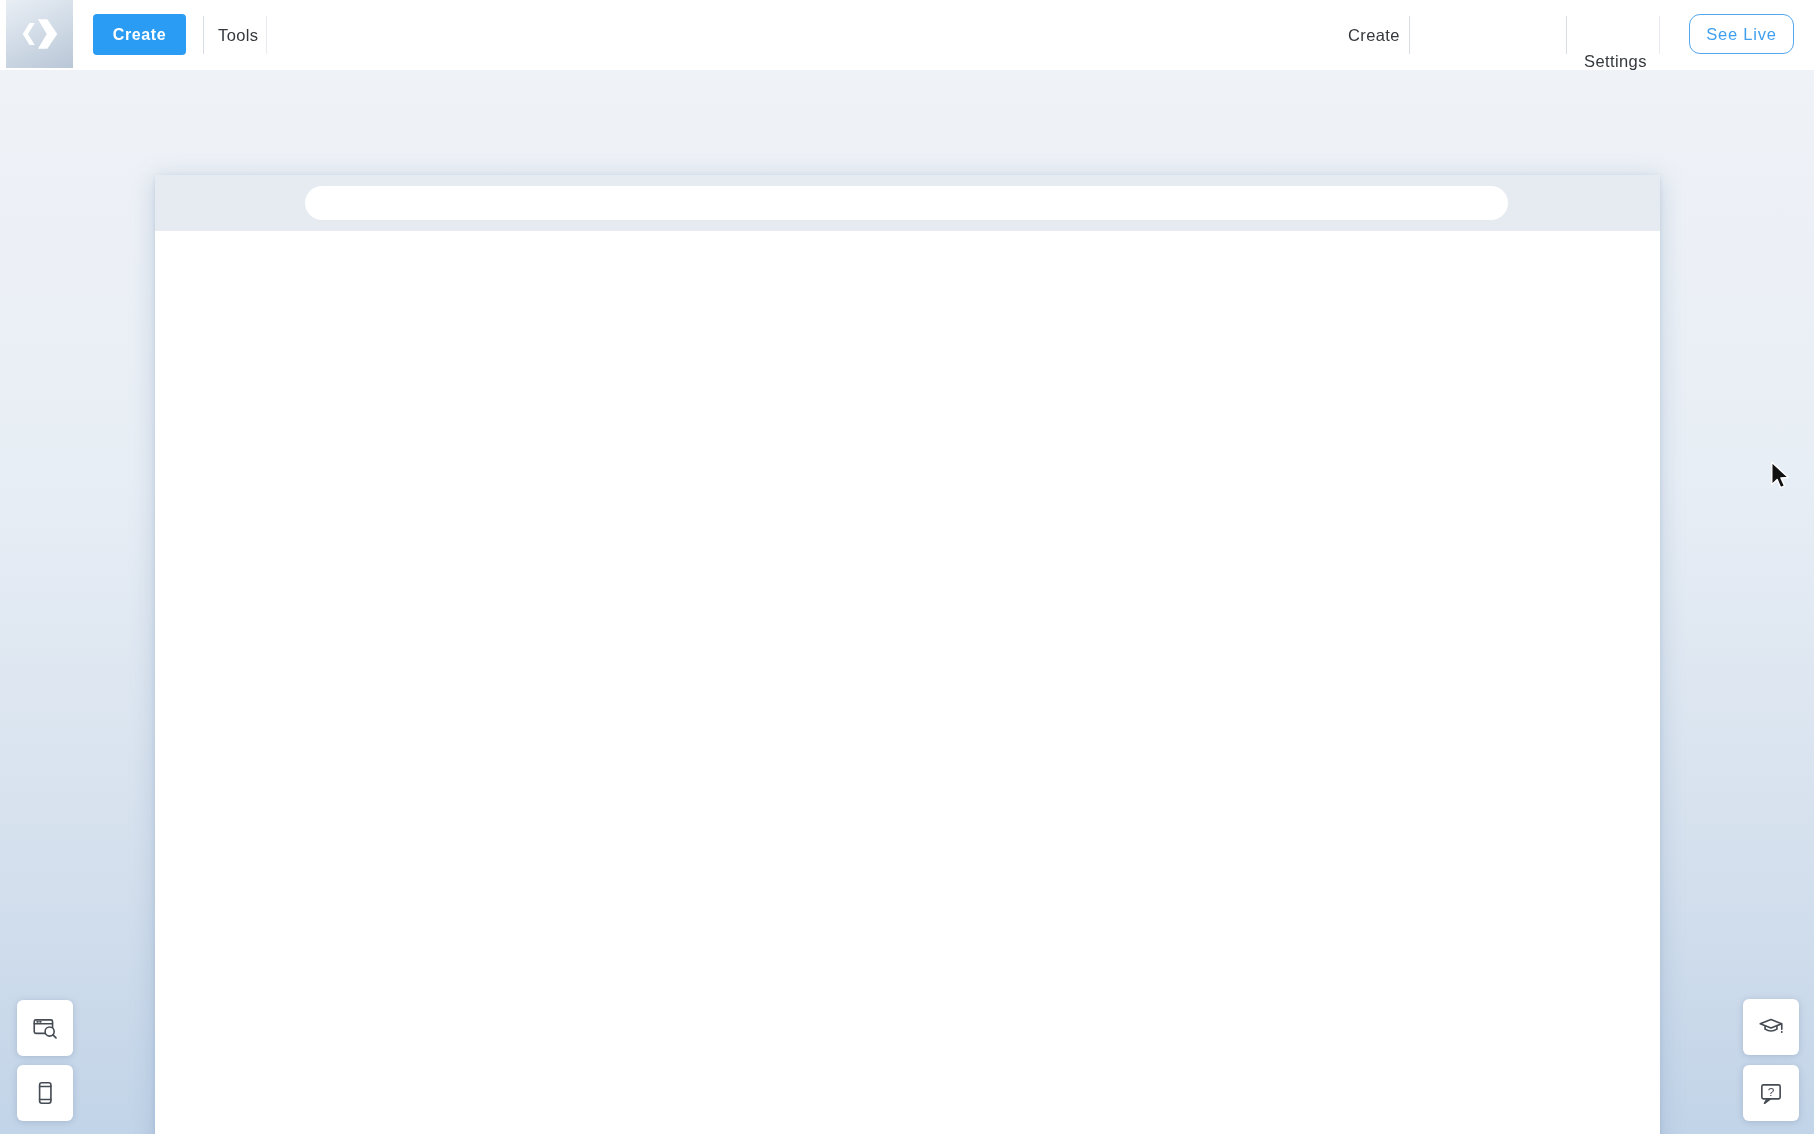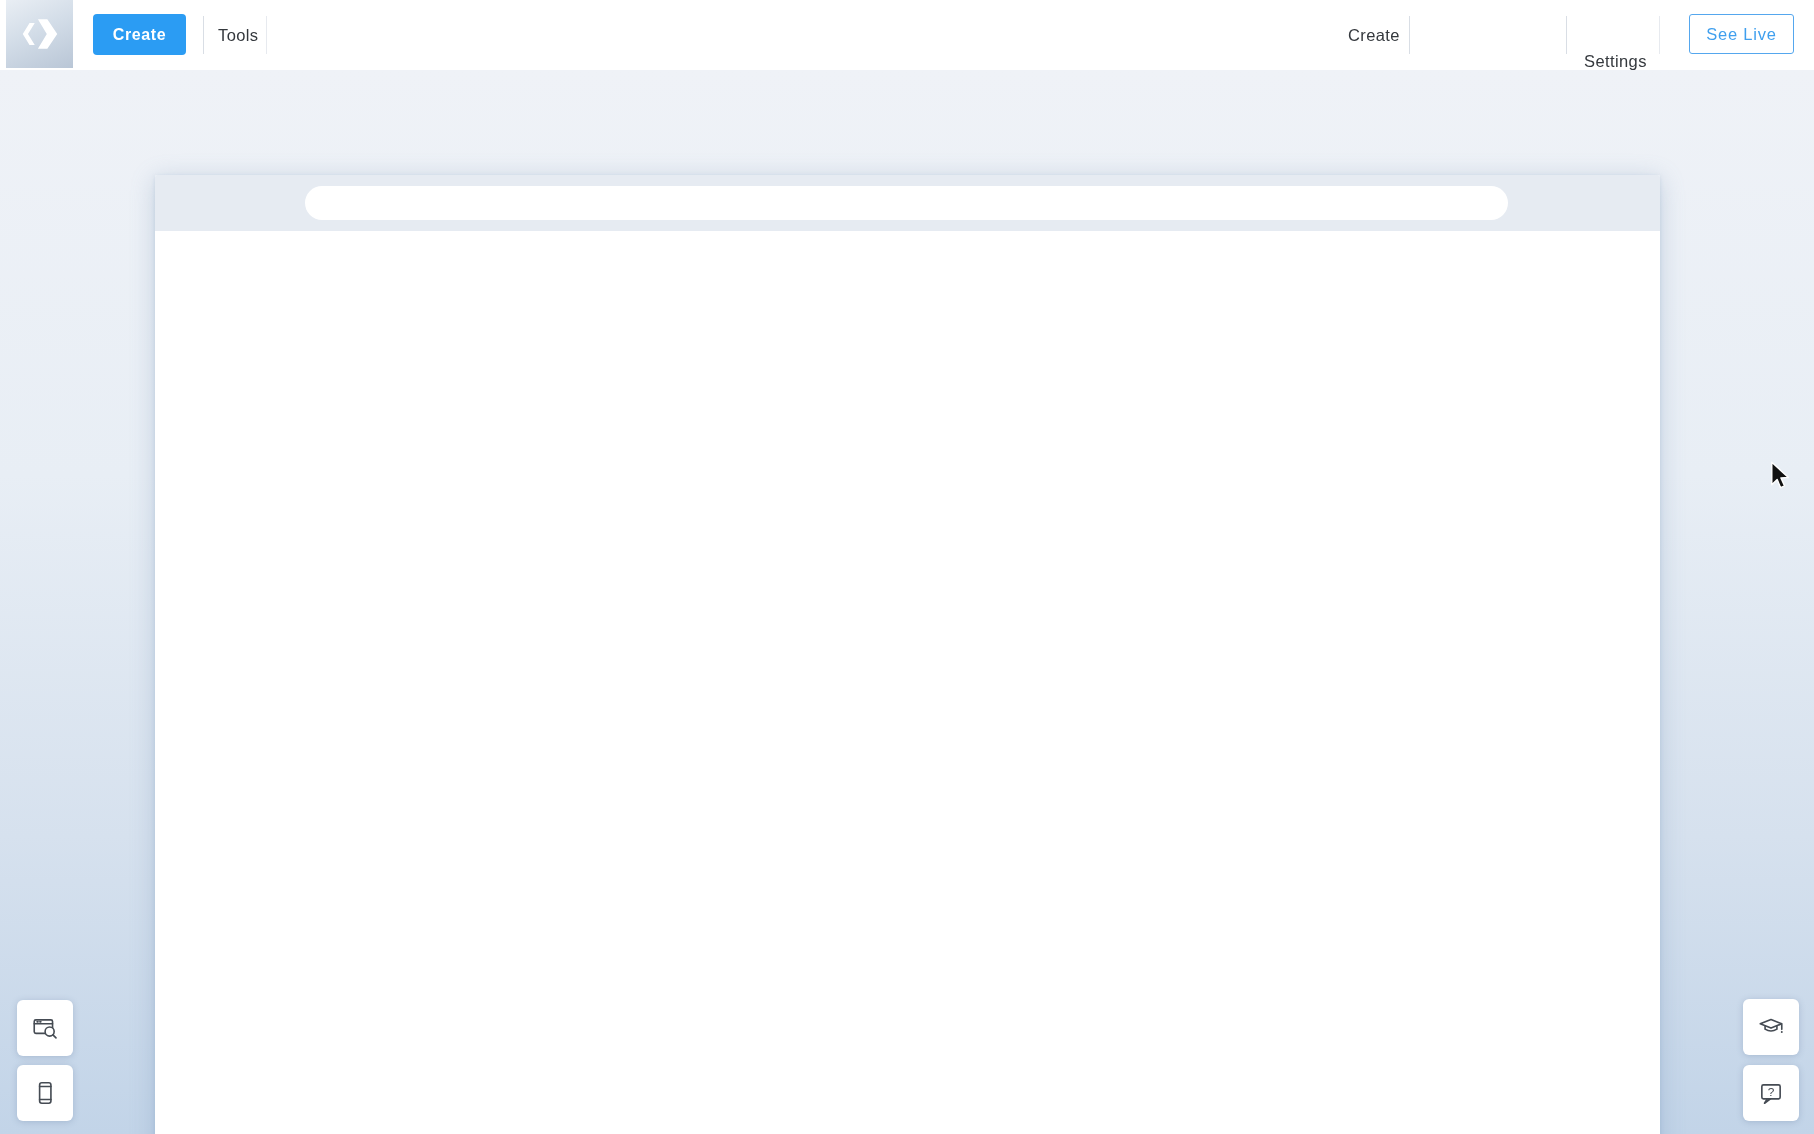--- a/index.html
+++ b/index.html
@@ -20,21 +20,21 @@
     font-size:16.5px; color:var(--nav-text,#34383d); letter-spacing:.4px; cursor:pointer; }
   .nav-edit      { left:218px; }
   .nav-styles    { left:1348px; }
   .nav-libraries { left:1427px; }
   .nav-settings  { left:1584px;margin-top:26px; }
   .vsep { position:absolute; top:16px; width:1px; height:38px;
     background:var(--separator,#d9dee5); }
   .sep1 { left:203px; } .sep2 { left:266px; background:#e7eaef; }
   .sep3 { left:1409px; } .sep4 { left:1566px; } .sep5 { left:1659px; background:#e7eaef; }
   .see-live-btn { position:absolute; left:1689px; top:14px; width:105px; height:40px;
-    background:#fff; border:1.5px solid var(--see-live-border,#55a7ee); border-radius:3px;
+    background:#fff; border:1.5px solid var(--see-live-border,#55a7ee); border-radius:11px;
     color:var(--see-live-blue,#3f9fee); font-size:16.5px; letter-spacing:.8px;
     font-family:"Liberation Sans",sans-serif; cursor:pointer; }
 
   
   .workspace { position:absolute; left:0; top:70px; width:1814px; height:1064px;
     background:linear-gradient(180deg,var(--bg-top,#eff2f7) 0%,#e8eef5 38%,
       #d6e1ee 72%,var(--bg-bottom,#c2d4e8) 100%); }
 
   .canvas { position:absolute; left:155px; top:105px; width:1505px; height:998px;
     background:#fff; border-radius:2px;

